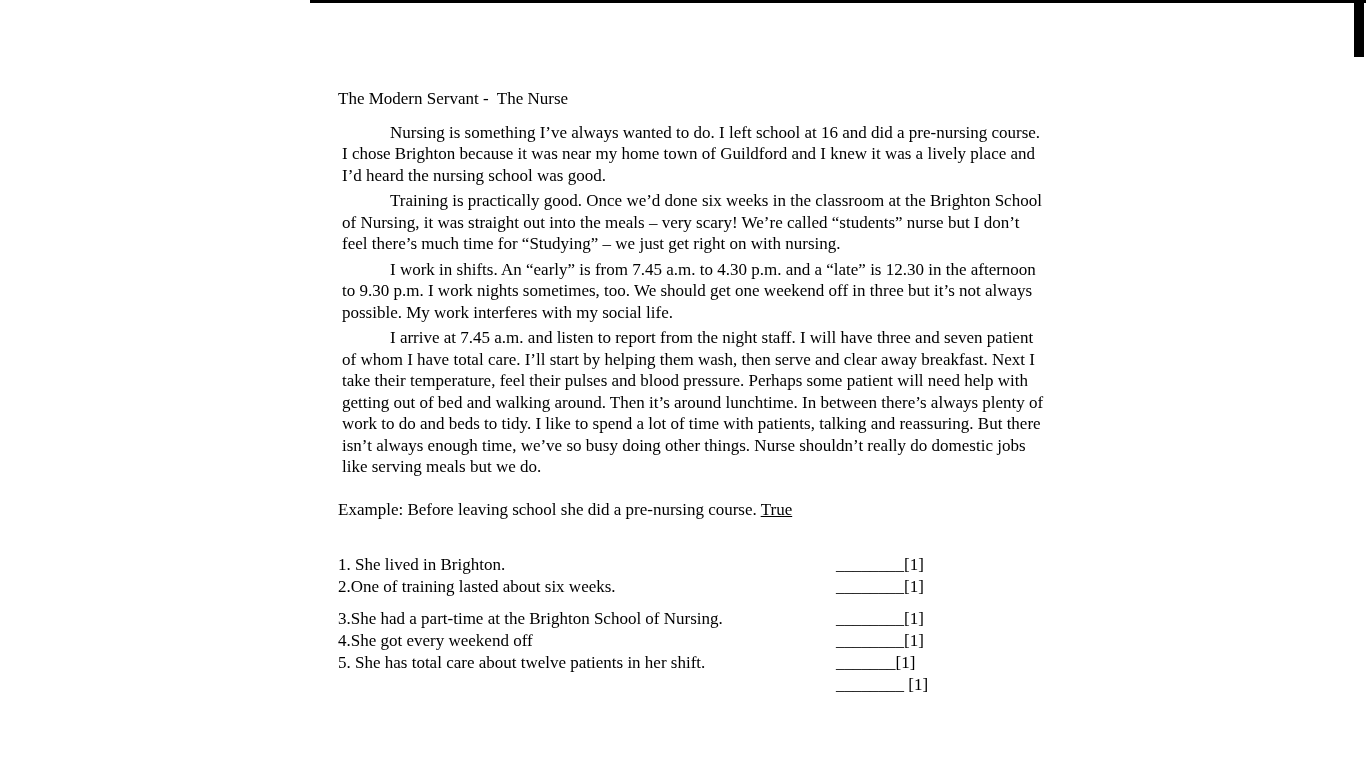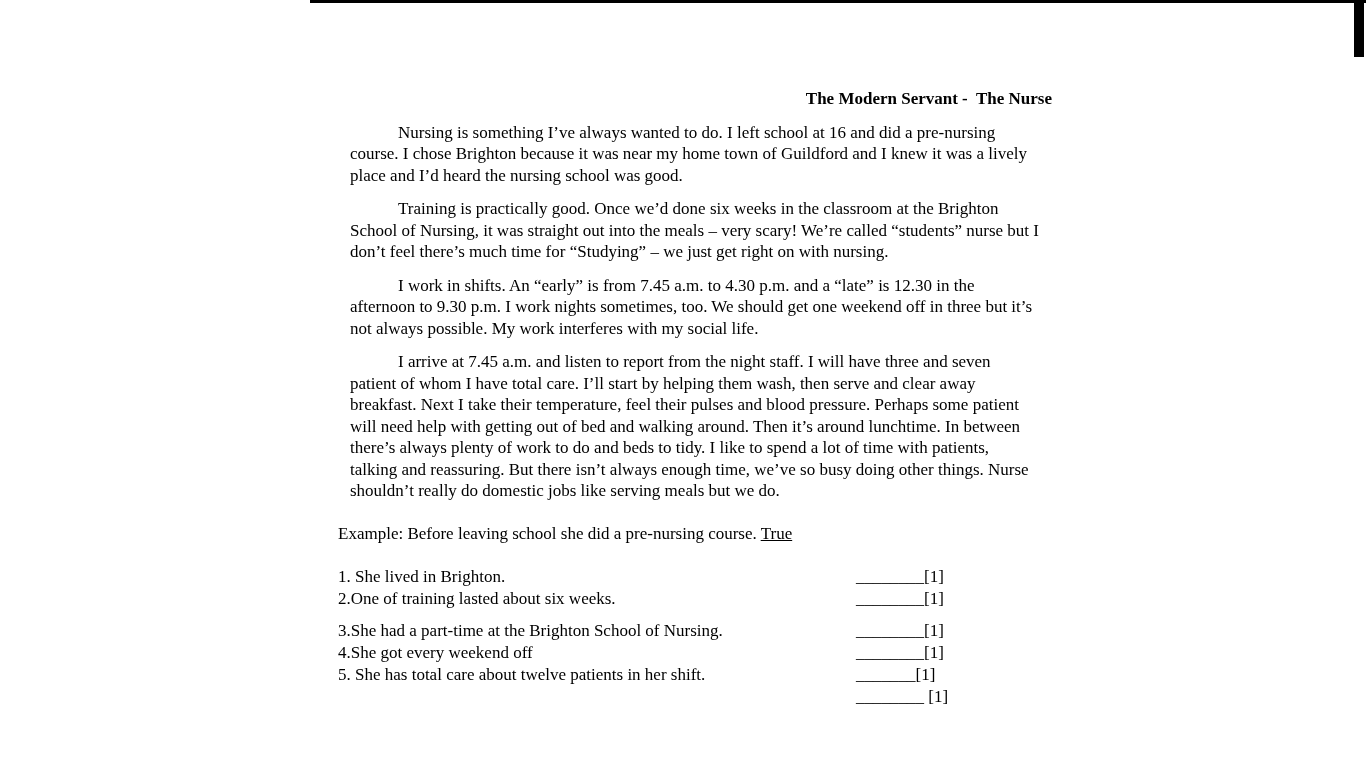--- a/index.html
+++ b/index.html
@@ -32,44 +32,44 @@
   .doc {
     position: absolute;
     left: 338px;
     top: 88px;
     width: 714px;
     font-size: 17px;
     line-height: 21.5px;
   }
   .title {
     font-size: 17px;
-    font-weight: bold;
-    text-align: right;
+    font-weight: normal;
+    text-align: left;
     margin: 0 0 12px 0;
     white-space: pre-wrap;
   }
   .para {
-    margin: 12px;
+    margin: 4px;
     text-indent: 48px;
   }
   .example-line {
     margin: 21px 0 0 0;
   }
   .ex-label { }
   .ex-answer { text-decoration: underline; margin-top: 31px; }
-  .questions { margin-top: 22px; }
+  .questions { margin-top: 34px; }
   .q-row {
     position: relative;
     height: 22px;
     white-space: nowrap;
   }
   .q-row.gap-before { margin-top: 10px; }
   .q-blank {
     position: absolute;
-    left: 518px;
+    left: 498px;
     top: 0;
     white-space: pre;
   }
 </style>
 </head>
 <body>
 
 <div class="top-rule"></div>
 <div class="corner-bar"></div>
 

